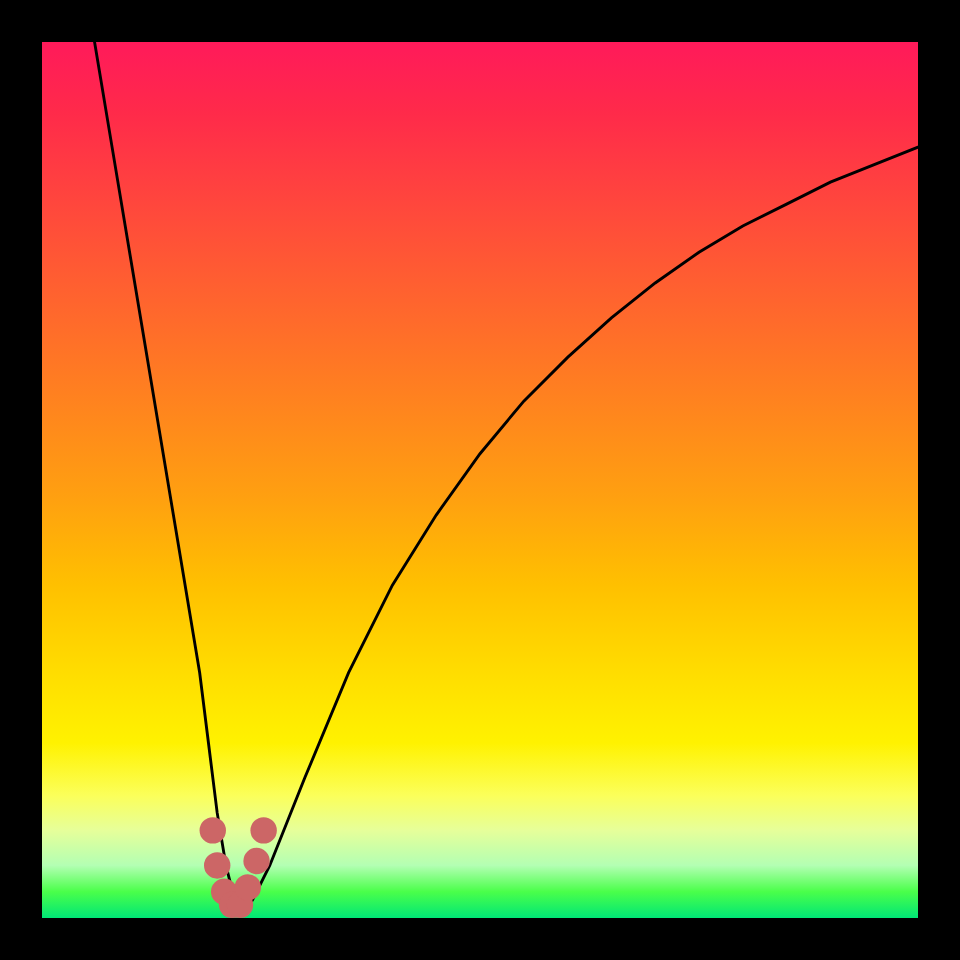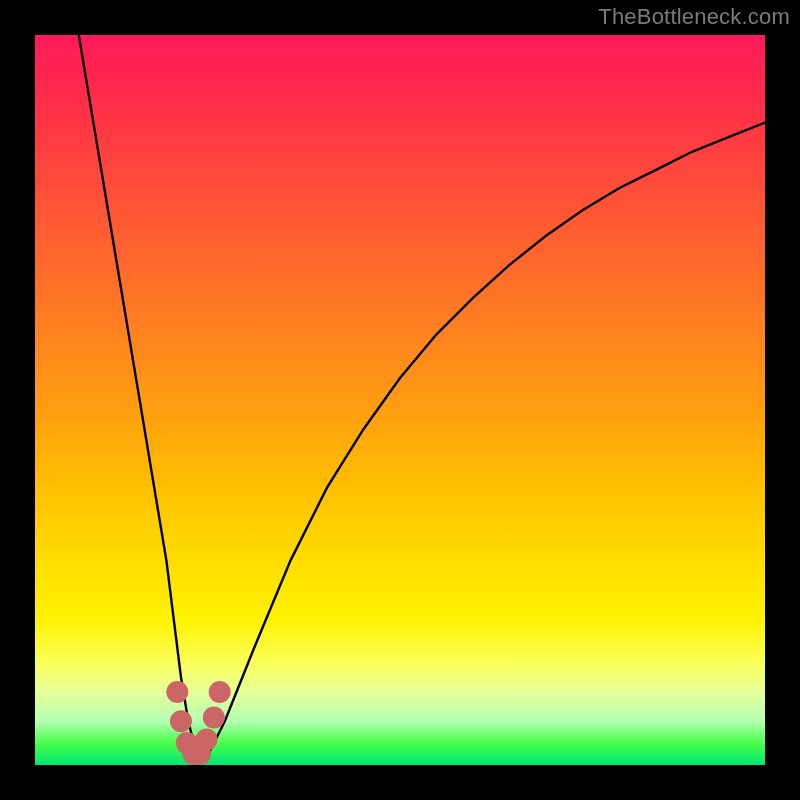--- a/index.html
+++ b/index.html
@@ -59,21 +59,20 @@
     position: absolute;
     left: 0; top: 0;
     width: 730px;
     height: 730px;
   }
 </style>
 </head>
 <body>
 
 <div class="frame">
-  <div class="watermark">TheBottleneck.com</div>
   <div class="plot">
     <div class="gradient"></div>
     <svg class="curve" viewBox="0 0 730 730" preserveAspectRatio="none">
       <path id="curve-path" fill="none" stroke="#000" stroke-width="2.4" stroke-linecap="round" d="M43.8 0.0 L58.4 87.6 L73.0 175.2 L87.6 262.8 L102.2 350.4 L116.8 438.0 L131.4 525.6 L138.7 584.0 L146.0 642.4 L153.3 686.2 L160.6 715.4 L167.9 722.7 L175.2 715.4 L189.8 686.2 L219.0 613.2 L255.5 525.6 L292.0 452.6 L328.5 394.2 L365.0 343.1 L401.5 299.3 L438.0 262.8 L474.5 229.9 L511.0 200.8 L547.5 175.2 L584.0 153.3 L620.5 135.1 L657.0 116.8 L693.5 102.2 L730.0 87.6"></path>
       <g id="marker-group">
           <circle cx="142.3" cy="657.0" r="11" fill="#cc6666"></circle>
           <circle cx="146.0" cy="686.2" r="11" fill="#cc6666"></circle>
           <circle cx="151.8" cy="708.1" r="11" fill="#cc6666"></circle>
           <circle cx="158.4" cy="719.0" r="11" fill="#cc6666"></circle>
           <circle cx="165.0" cy="719.0" r="11" fill="#cc6666"></circle>

